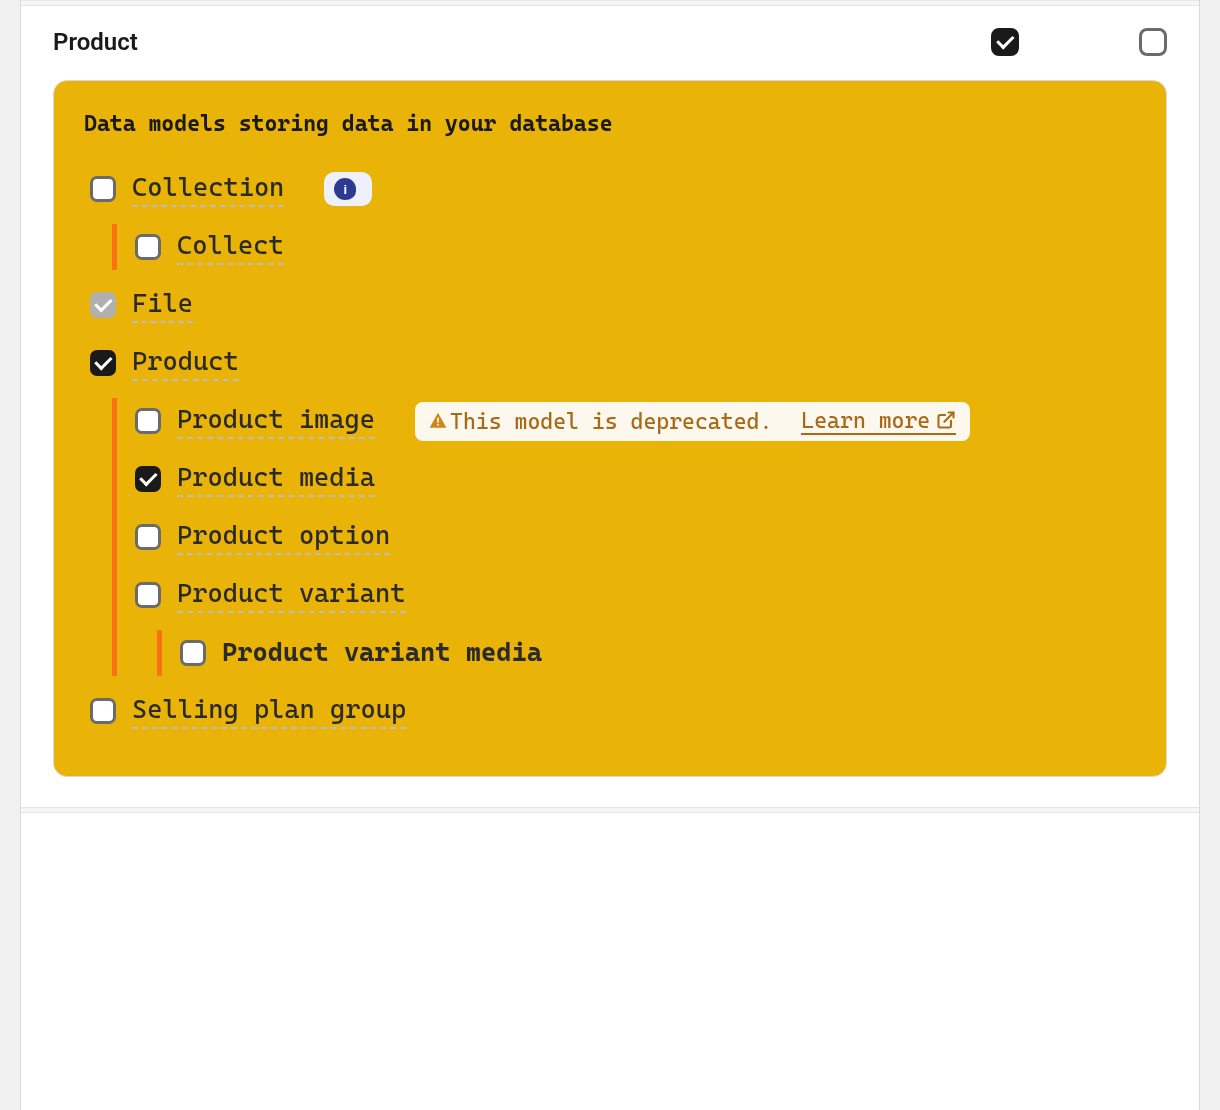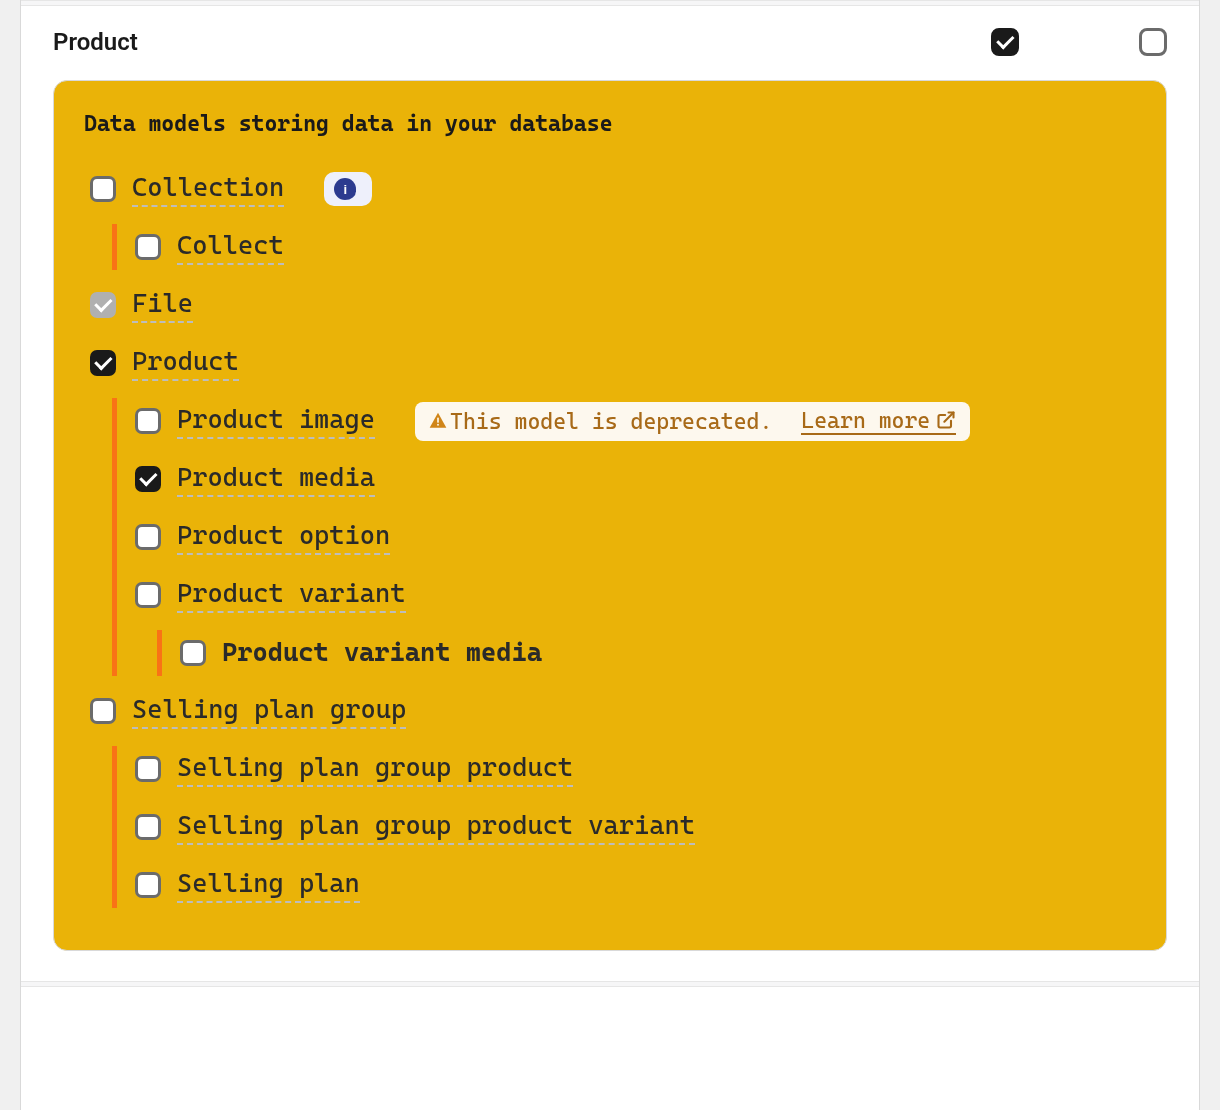--- a/index.html
+++ b/index.html
@@ -269,32 +269,18 @@
             <span class="label plain">Product variant media</span>
           </div>
         </div>
 
       </div>
 
       <div class="tree-item">
         <span class="checkbox small"></span>
         <span class="label">Selling plan group</span>
       </div>
-      <div class="tree-children">
-        <div class="tree-item">
-          <span class="checkbox small"></span>
-          <span class="label">Selling plan group product</span>
-        </div>
-        <div class="tree-item">
-          <span class="checkbox small"></span>
-          <span class="label">Selling plan group product variant</span>
-        </div>
-        <div class="tree-item">
-          <span class="checkbox small"></span>
-          <span class="label">Selling plan</span>
-        </div>
-      </div>
 
     </div>
   </div>
 
   <div class="sep-bar"></div>
 </div>
 
 </body></html>

